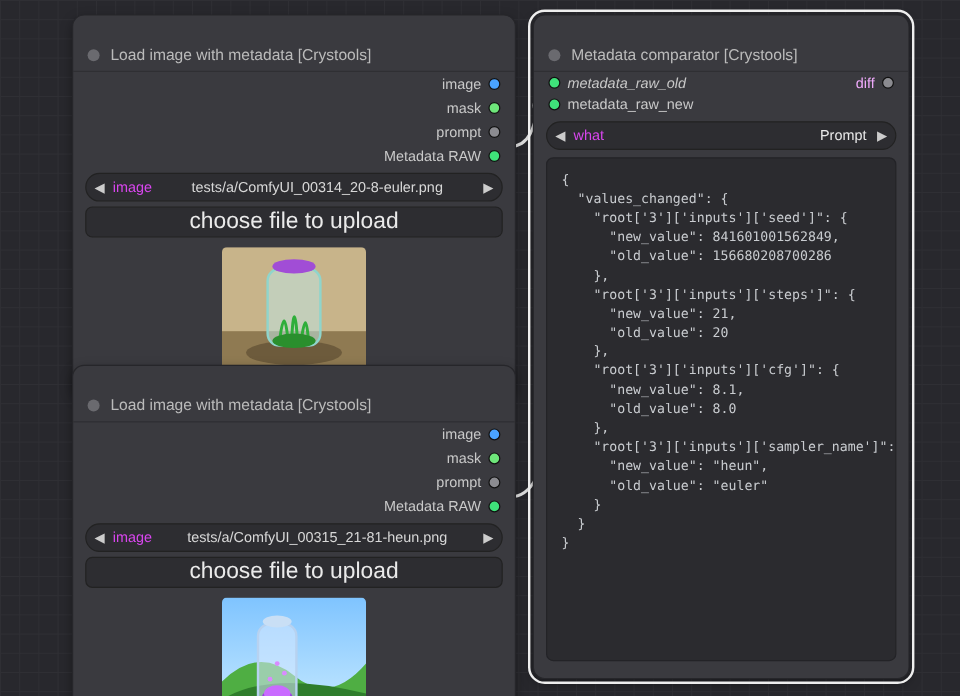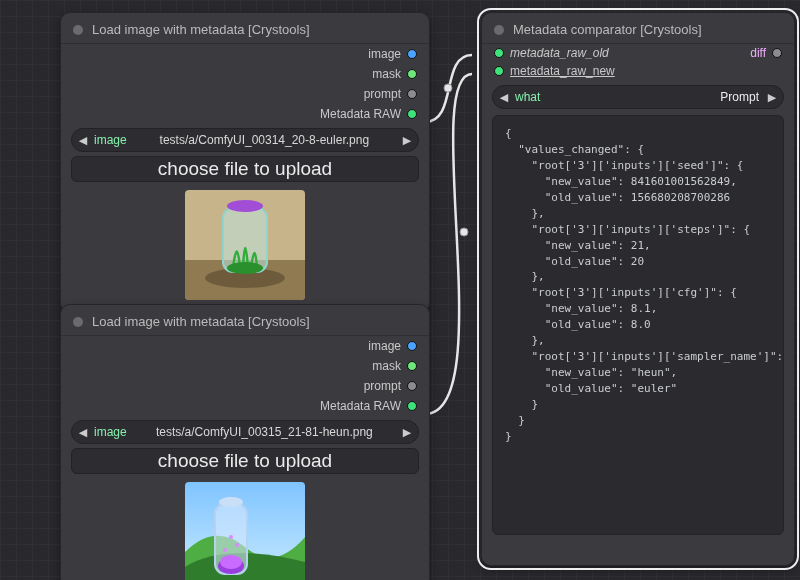--- a/index.html
+++ b/index.html
@@ -22,47 +22,47 @@
     border: 1px solid #26262a;
     border-radius: 10px;
     box-shadow: 0 4px 10px rgba(0,0,0,0.35);
   }
   .node.selected {
     outline: 2px solid #eee;
     outline-offset: 2px;
   }
   .node-header {
     display: flex; align-items: center;
-    padding: 9px 12px 6px;
+    padding: 25px 12px 6px;
     border-bottom: 1px solid #2f2f33;
     color: #bbb;
     font-size: 13px;
   }
   .node-header .hdot { width: 10px; height: 10px; border-radius: 50%; background: #6a6a6f; margin-right: 9px; }
   .io-row { display: flex; justify-content: flex-end; align-items: center; padding: 3px 12px; font-size: 12px; color: #c9c9c9; }
   .io-row.left { justify-content: flex-start; }
   .io-label { margin-right: 6px; }
-  .io-row.left .io-label { margin-left: 6px; margin-right: 12px; text-decoration: underline; }
+  .io-row.left .io-label { margin-left: 6px; margin-right: 12px; }
   .port { width: 10px; height: 10px; border-radius: 50%; border: 1px solid #111; }
   .port.blue { background: #4aa3ff; }
   .port.green { background: #6ee67a; }
   .port.grey { background: #8b8b90; }
   .port.emerald { background: #3fe27a; }
   .widget {
     margin: 4px 10px;
     background: #2d2d31;
     border-radius: 14px;
     display: flex; align-items: center;
     height: 24px;
     color: #d8d8d8;
     font-size: 12px;
     border: 1px solid #222;
   }
   .widget .arrow { width: 22px; text-align: center; color: #ccc; cursor: pointer; font-size: 11px; }
-  .widget .wlabel { color: #86efac; margin-right: 6px; }
+  .widget .wlabel { color: #d946ef; margin-right: 6px; }
   .widget .wvalue { flex: 1; text-align: center; overflow: hidden; white-space: nowrap; text-overflow: ellipsis; }
   .widget.split .right-val { margin-left: auto; margin-right: 2px; color: #eaeaea; }
   .button {
     margin: 4px 10px;
     background: #2d2d31;
     border-radius: 6px;
     height: 26px;
     display: flex; align-items: center; justify-content: center;
     color: #eaeaea;
     font-size: 19px;
@@ -193,21 +193,21 @@
     <rect x="30" y="22" width="32" height="70" rx="10" fill="none" stroke="#b7d2f0" stroke-width="2"></rect>
     <ellipse cx="46" cy="20" rx="12" ry="5" fill="#c9dff5"></ellipse>
     <ellipse cx="46" cy="84" rx="13" ry="8" fill="#9a3ee0"></ellipse>
     <ellipse cx="46" cy="80" rx="11" ry="7" fill="#c96bff"></ellipse>
     <circle cx="40" cy="68" r="2" fill="#d98bff"></circle>
       <circle cx="52" cy="63" r="2" fill="#d98bff"></circle>
       <circle cx="46" cy="55" r="2" fill="#d98bff"></circle>
   </svg>
 </div>
 
-<div class="node selected" style="left:481px; top:12px; width:314px; height:554px;">
+<div class="node selected" style="left:444px; top:12px; width:314px; height:554px;">
   <div class="node-header">
     <span class="hdot"></span>
     <span>Metadata comparator [Crystools]</span>
   </div>
   <div class="output-head">
     <span class="port emerald" style="margin-right:6px;"></span>
     <span class="io-label">metadata_raw_old</span>
     <span class="rlabel">diff</span>
     <span class="port grey"></span>
   </div>

